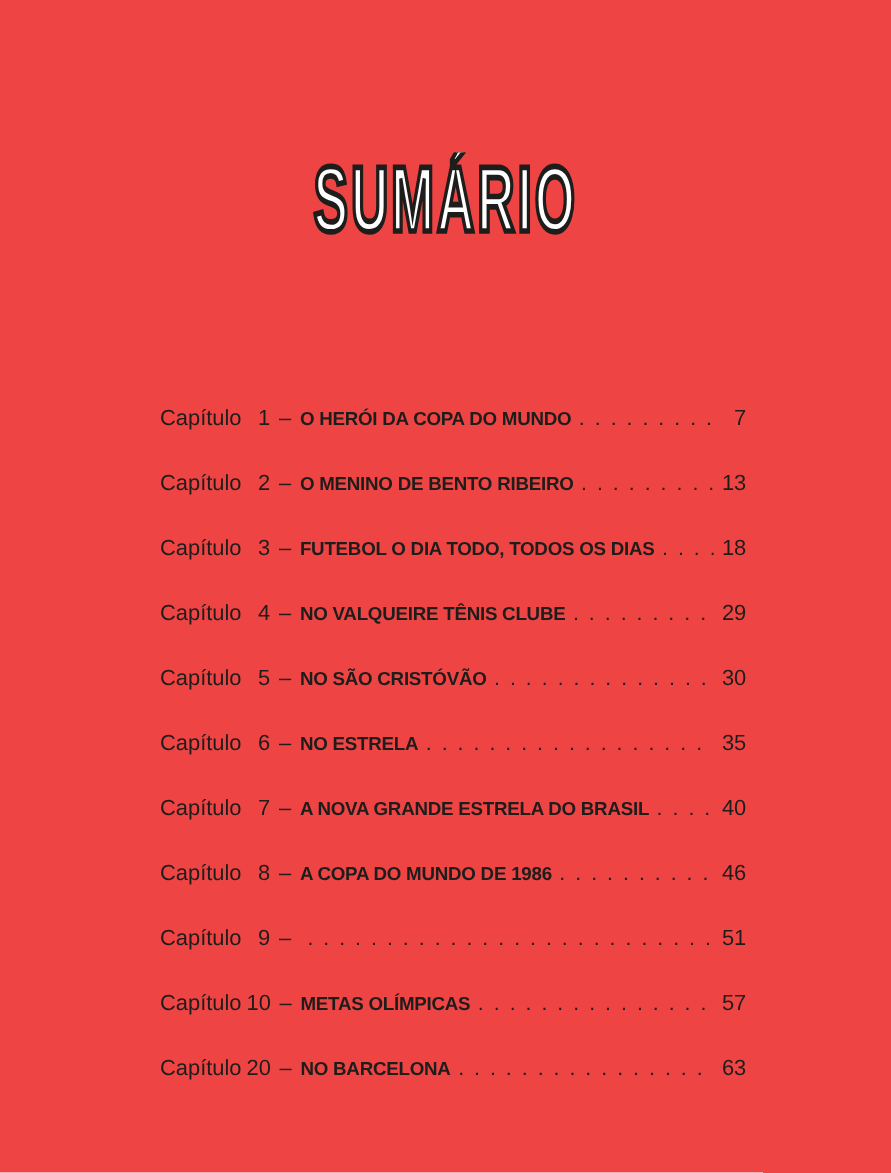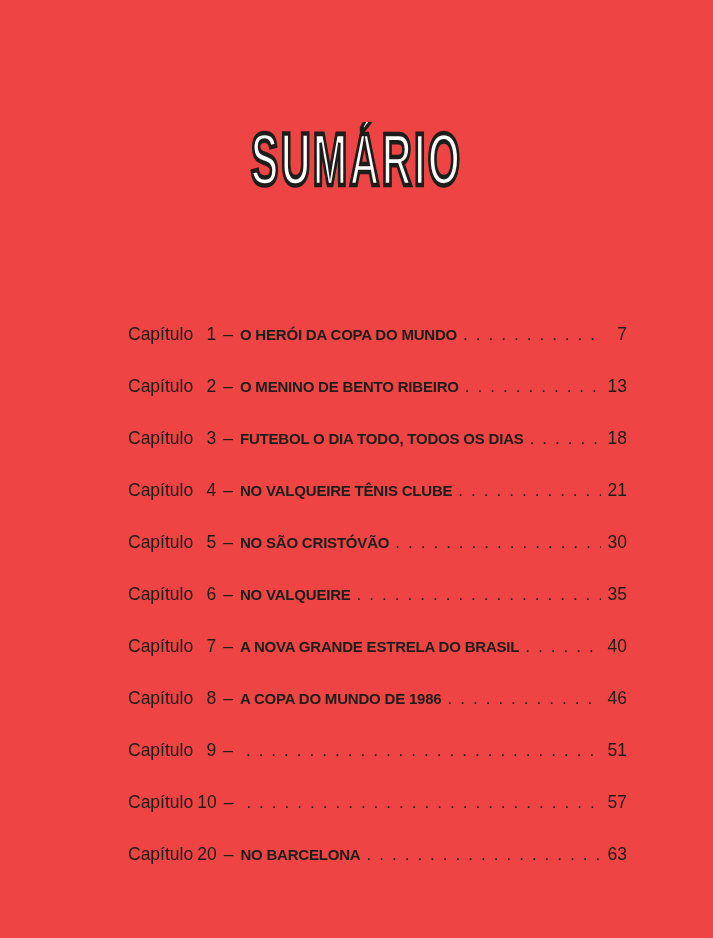--- a/index.html
+++ b/index.html
@@ -25,21 +25,21 @@
     font-size: 74px;
     letter-spacing: 4px;
   }
   .t-base  { fill: #1d1d1b; stroke: #1d1d1b; stroke-width: 3;   paint-order: stroke; }
   .t-white { fill: #ffffff; }
   .t-inner { fill: none;    stroke: #1d1d1b; stroke-width: 4.6; }
   
   .toc {
     list-style: none;
     margin: 119px 0 0 0;
-    padding: 0 86px 0 128px;
+    padding: 0 116px 0 128px;
   }
   .toc-row {
     display: flex;
     align-items: baseline;
     height: 52px;
     font-size: 17.5px;
     line-height: 19px;
     white-space: nowrap;
   }
   .cap-label { display: inline-flex; align-items: baseline; flex: none; }
@@ -119,41 +119,41 @@
     </li>
 
     <li class="toc-row">
       <span class="cap-label">
         <span class="cap-word">Capítulo</span>
         <span class="cap-num">4</span>
         <span class="cap-dash">–</span>
       </span>
       <span class="cap-title">NO VALQUEIRE TÊNIS CLUBE</span>
       <span class="dots" aria-hidden="true">............................................................</span>
-      <span class="pagenum">21</span>
+      <span class="pagenum">29</span>
     </li>
 
     <li class="toc-row">
       <span class="cap-label">
         <span class="cap-word">Capítulo</span>
         <span class="cap-num">5</span>
         <span class="cap-dash">–</span>
       </span>
       <span class="cap-title">NO SÃO CRISTÓVÃO</span>
       <span class="dots" aria-hidden="true">............................................................</span>
       <span class="pagenum">30</span>
     </li>
 
     <li class="toc-row">
       <span class="cap-label">
         <span class="cap-word">Capítulo</span>
         <span class="cap-num">6</span>
         <span class="cap-dash">–</span>
       </span>
-      <span class="cap-title">NO VALQUEIRE</span>
+      <span class="cap-title">NO ESTRELA</span>
       <span class="dots" aria-hidden="true">............................................................</span>
       <span class="pagenum">35</span>
     </li>
 
     <li class="toc-row">
       <span class="cap-label">
         <span class="cap-word">Capítulo</span>
         <span class="cap-num">7</span>
         <span class="cap-dash">–</span>
       </span>
@@ -182,20 +182,21 @@
       <span class="dots" aria-hidden="true">............................................................</span>
       <span class="pagenum">51</span>
     </li>
 
     <li class="toc-row">
       <span class="cap-label">
         <span class="cap-word">Capítulo</span>
         <span class="cap-num">10</span>
         <span class="cap-dash">–</span>
       </span>
+      <span class="cap-title">METAS OLÍMPICAS</span>
       <span class="dots" aria-hidden="true">............................................................</span>
       <span class="pagenum">57</span>
     </li>
 
     <li class="toc-row">
       <span class="cap-label">
         <span class="cap-word">Capítulo</span>
         <span class="cap-num">20</span>
         <span class="cap-dash">–</span>
       </span>

